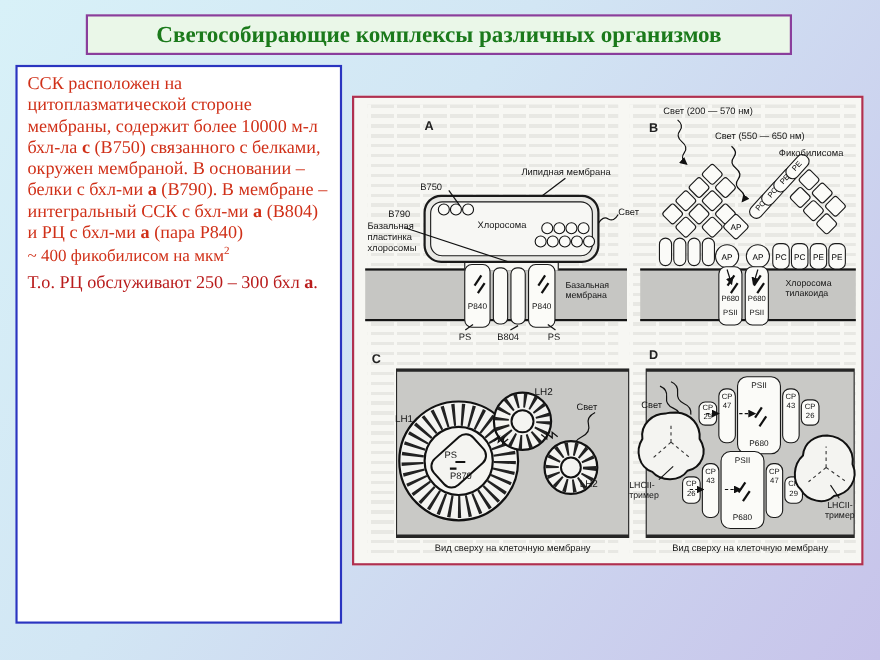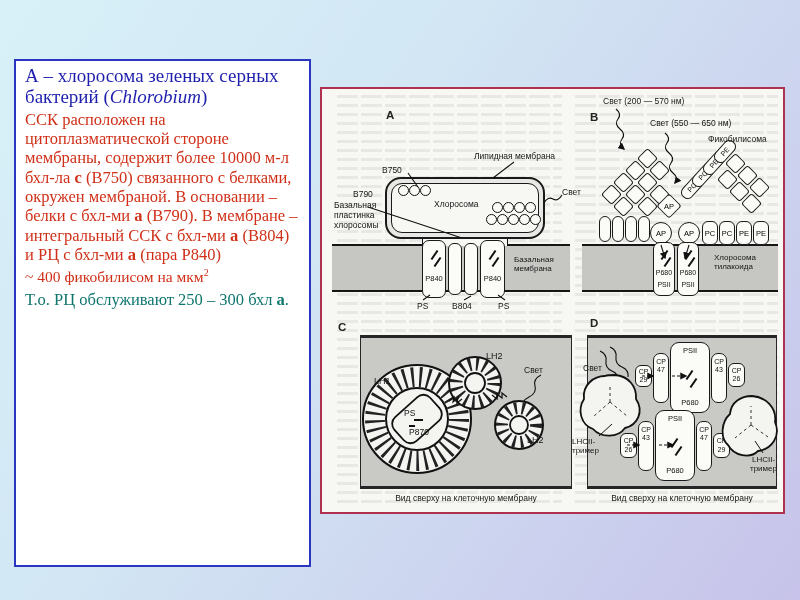--- a/index.html
+++ b/index.html
@@ -17,21 +17,21 @@
   
   .text-panel{position:absolute;left:14px;top:59px;width:297px;height:508px;
     background:#ffffff;border:2px solid #2a35c0;box-sizing:border-box;
     padding:5px 7px 4px 9px;overflow:hidden;}
   .para{margin:0 0 3px 0;}
   .para.head{color:#1f1fae;font-size:19px;line-height:1.1;margin:4px 0 2px;}
   .para.head:first-child{margin-top:0;}
   .para.head em{font-style:italic;}
   .para.red{color:#d03018;font-size:16.5px;line-height:1.17;}
   .para.red b,.para.red2 b{font-weight:bold;}
-  .para.red2{color:#0f766e;font-size:16.5px;line-height:1.17;margin-top:5px;}
+  .para.red2{color:#b91c1c;font-size:16.5px;line-height:1.17;margin-top:5px;}
   .para.smallred{color:#d03018;font-size:15.5px;line-height:1.1;}
   sup{font-size:0.65em;}
 
   
   .diagram{position:absolute;left:320px;top:87px;width:465px;height:427px;
     background:#f7f7f3;border:2px solid #b03050;box-sizing:border-box;}
   .ghost{position:absolute;z-index:0;opacity:.55;
     background:
       repeating-linear-gradient(90deg,#f7f7f3 0 3px,transparent 3px 24px),
       repeating-linear-gradient(180deg,rgba(120,120,112,.22) 0 3px,#f7f7f3 3px 9px);}
@@ -81,24 +81,26 @@
       border:1.4px solid #1a1a1a;border-radius:3px;transform:rotate(45deg);box-sizing:border-box;}
   .apdiam span{position:absolute;width:100%;text-align:center;top:6px;
       font:7.5px "Liberation Sans",sans-serif;}
   svg.overlay{position:absolute;left:0;top:0;z-index:4;pointer-events:none;}
 </style>
 </head>
 <body>
 
 <div class="slide">
 
+  <div class="title-box">
+    <span>Светособирающие комплексы  различных организмов</span>
+  </div>
 
   <div class="text-panel">
     <div>
-        <p class="para head"><span>А – хлоросома зеленых серных бактерий (</span><em>Chlorobium</em><span>)</span></p>
         <p class="para red"><span>ССК расположен на цитоплазматической стороне мембраны, содержит более 10000 м-л бхл-ла </span><b>с</b><span> (В750) связанного с белками, окружен мембраной.   В основании – белки с бхл-ми </span><b>а</b><span> (В790). В мембране – интегральный ССК с бхл-ми </span><b>а</b><span> (В804) и РЦ с бхл-ми </span><b>а</b><span> (пара Р840)</span></p>
         <p class="para smallred"><span>~ 400 фикобилисом на мкм</span><sup>2</sup></p>
         <p class="para red2"><span>Т.о. РЦ обслуживают 250 – 300 бхл </span><b>а</b><span>.</span></p>
       </div>
   </div>
 
   <div class="diagram">
     <div class="ghost" style="left:12px;top:6px;width:228px;height:412px;"></div>
     <div class="ghost" style="left:250px;top:6px;width:206px;height:412px;"></div>
 
@@ -224,21 +226,21 @@
     </div>
     <div class="pill" style="left:355px;top:153px;width:22px;height:54px;">
       <i class="slant" style="left:5px;top:11px;"></i>
       <i class="slant" style="left:8px;top:18px;"></i>
       <span class="ptxt" style="top:26px;font-size:7px;">Р680</span>
       <span class="ptxt" style="top:38px;font-size:7px;">PSII</span>
     </div>
 
     <div class="plabel" style="left:16px;top:232px;">С</div>
     <div class="grayrect" style="left:38px;top:246px;width:212px;height:154px;"></div>
-    <div class="lbl" style="left:52px;top:287px;font-size:9px;">LH1</div>
+    <div class="lbl" style="left:37px;top:287px;font-size:9px;">LH1</div>
     <div class="lbl" style="left:164px;top:262px;font-size:9px;">LH2</div>
     <div class="lbl" style="left:205px;top:346px;font-size:9px;">LH2</div>
     <div class="lbl" style="left:202px;top:276px;">Свет</div>
     <div class="lbl" style="left:38px;top:404px;width:212px;text-align:center;">Вид сверху на клеточную мембрану</div>
 
     <div class="plabel" style="left:268px;top:228px;">D</div>
     <div class="grayrect" style="left:265px;top:246px;width:190px;height:154px;"></div>
     <div class="lbl" style="left:261px;top:274px;">Свет</div>
     <div class="lbl" style="left:250px;top:348px;width:46px;font-size:8px;">LHCII-тример</div>
     <div class="lbl" style="left:419px;top:366px;width:45px;font-size:8px;text-align:center;">LHCII-тример</div>

